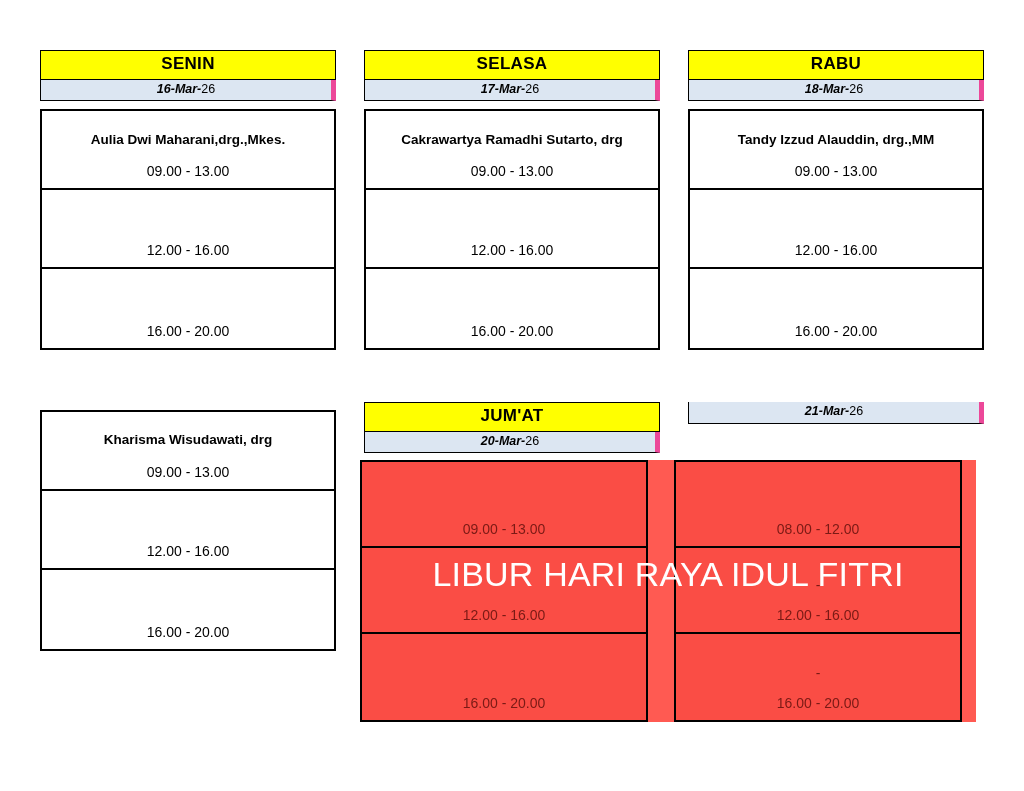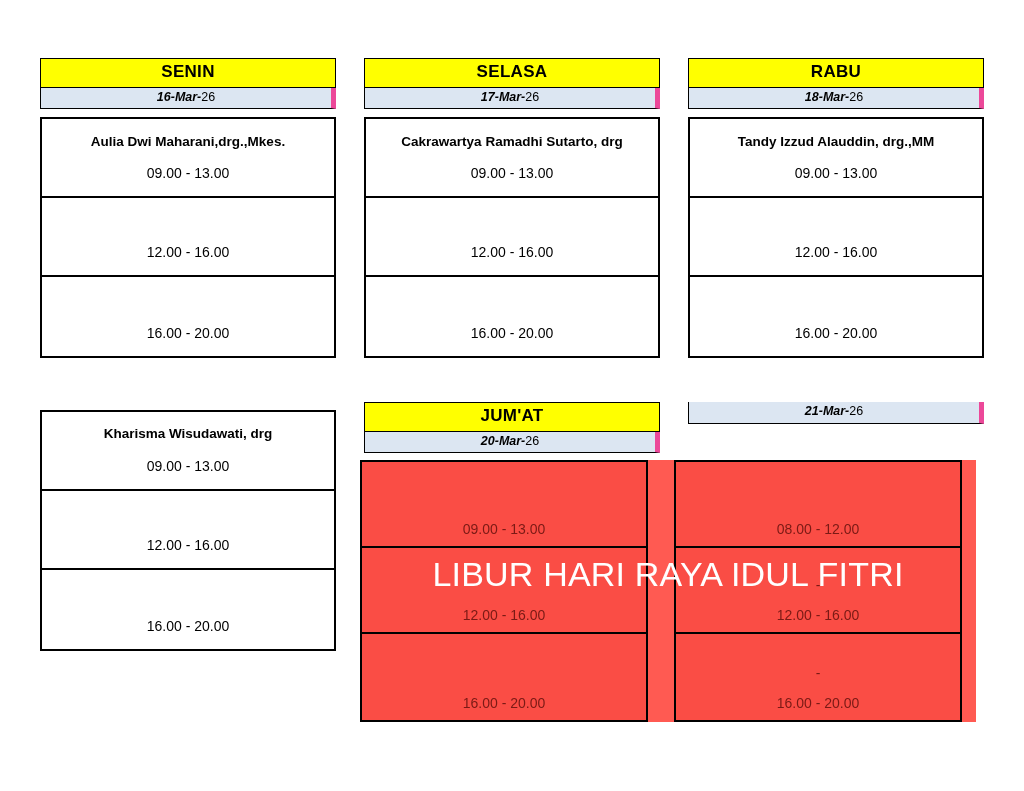--- a/index.html
+++ b/index.html
@@ -19,21 +19,21 @@
     position: relative;
     width: 1024px;
     height: 791px;
   }
   .week-row {
     position: absolute;
     left: 0;
     width: 1024px;
     display: flex;
   }
-  .week-row.row-1 { top: 50px; margin-top: 8px; }
+  .week-row.row-1 { top: 50px; }
   .week-row.row-2 { top: 402px; }
 
   .day-col {
     width: 296px;
     margin-left: 40px;
     position: relative;
   }
   .day-col.pad { margin-left: 28px; }
 
   .day-head {
@@ -71,21 +71,21 @@
     background: #ffffff;
   }
   .slot {
     border-bottom: 2px solid #000000;
     height: 79px;
     box-sizing: border-box;
     display: flex;
     flex-direction: column;
     justify-content: flex-end;
     align-items: center;
-    padding-bottom: 15px;
+    padding-bottom: 9px;
   }
   .slot:last-child { border-bottom: none; }
   .slot .doctor {
     font-size: 13.5px;
     font-weight: bold;
     text-align: center;
     margin-bottom: 16px;
     line-height: 1.15;
     padding: 0 4px;
   }

